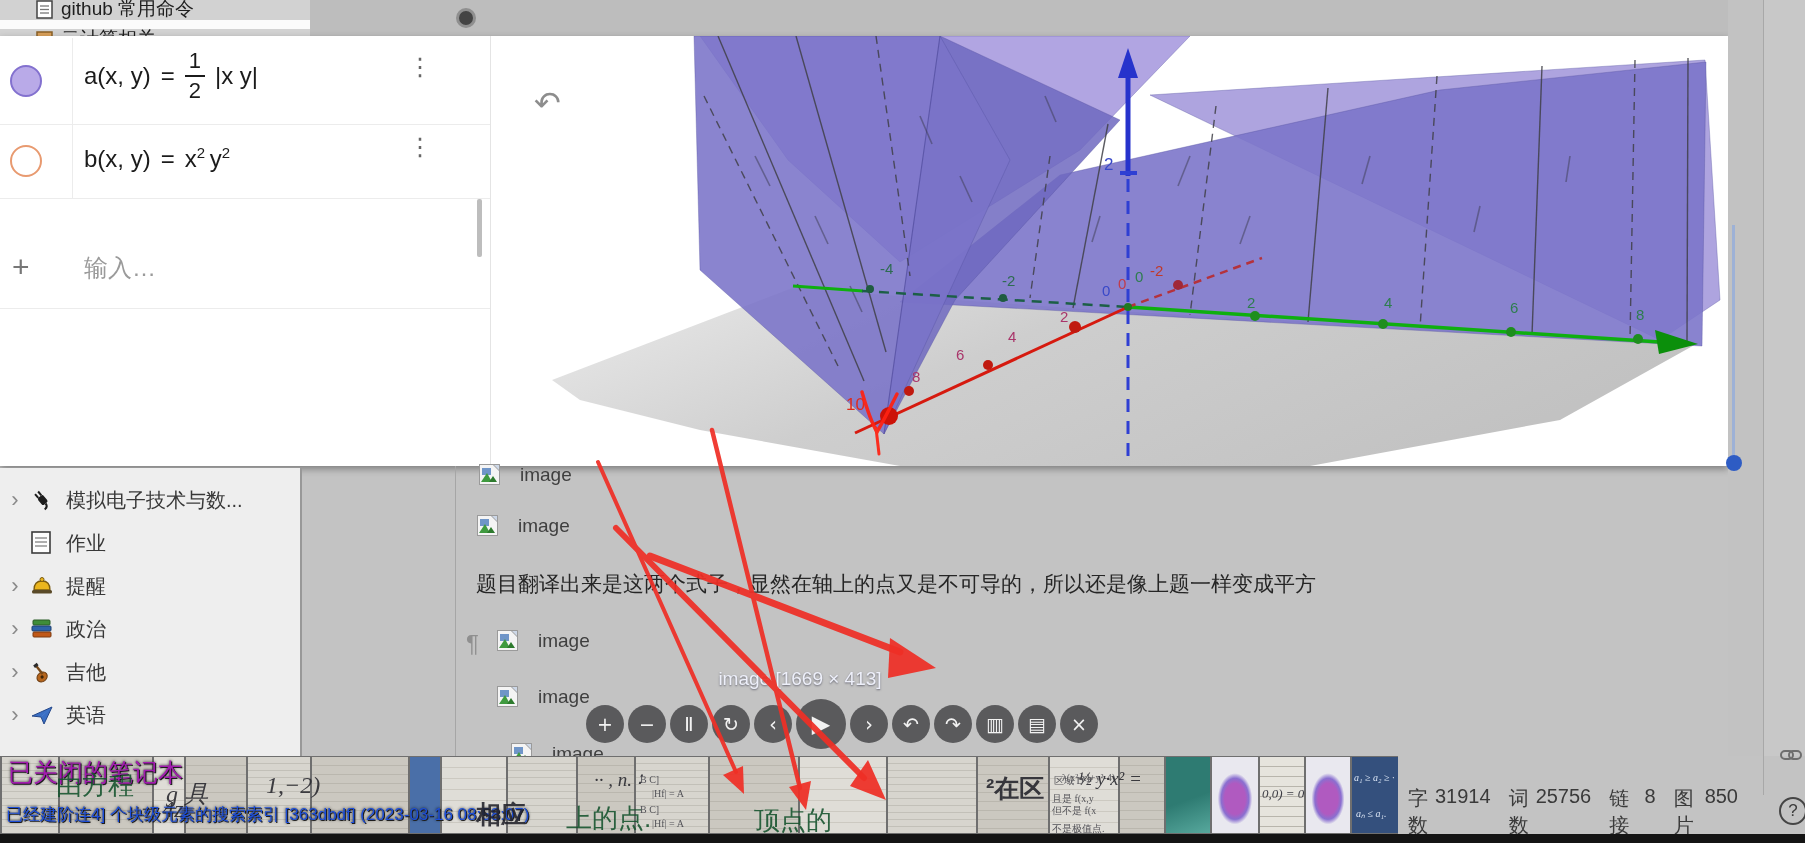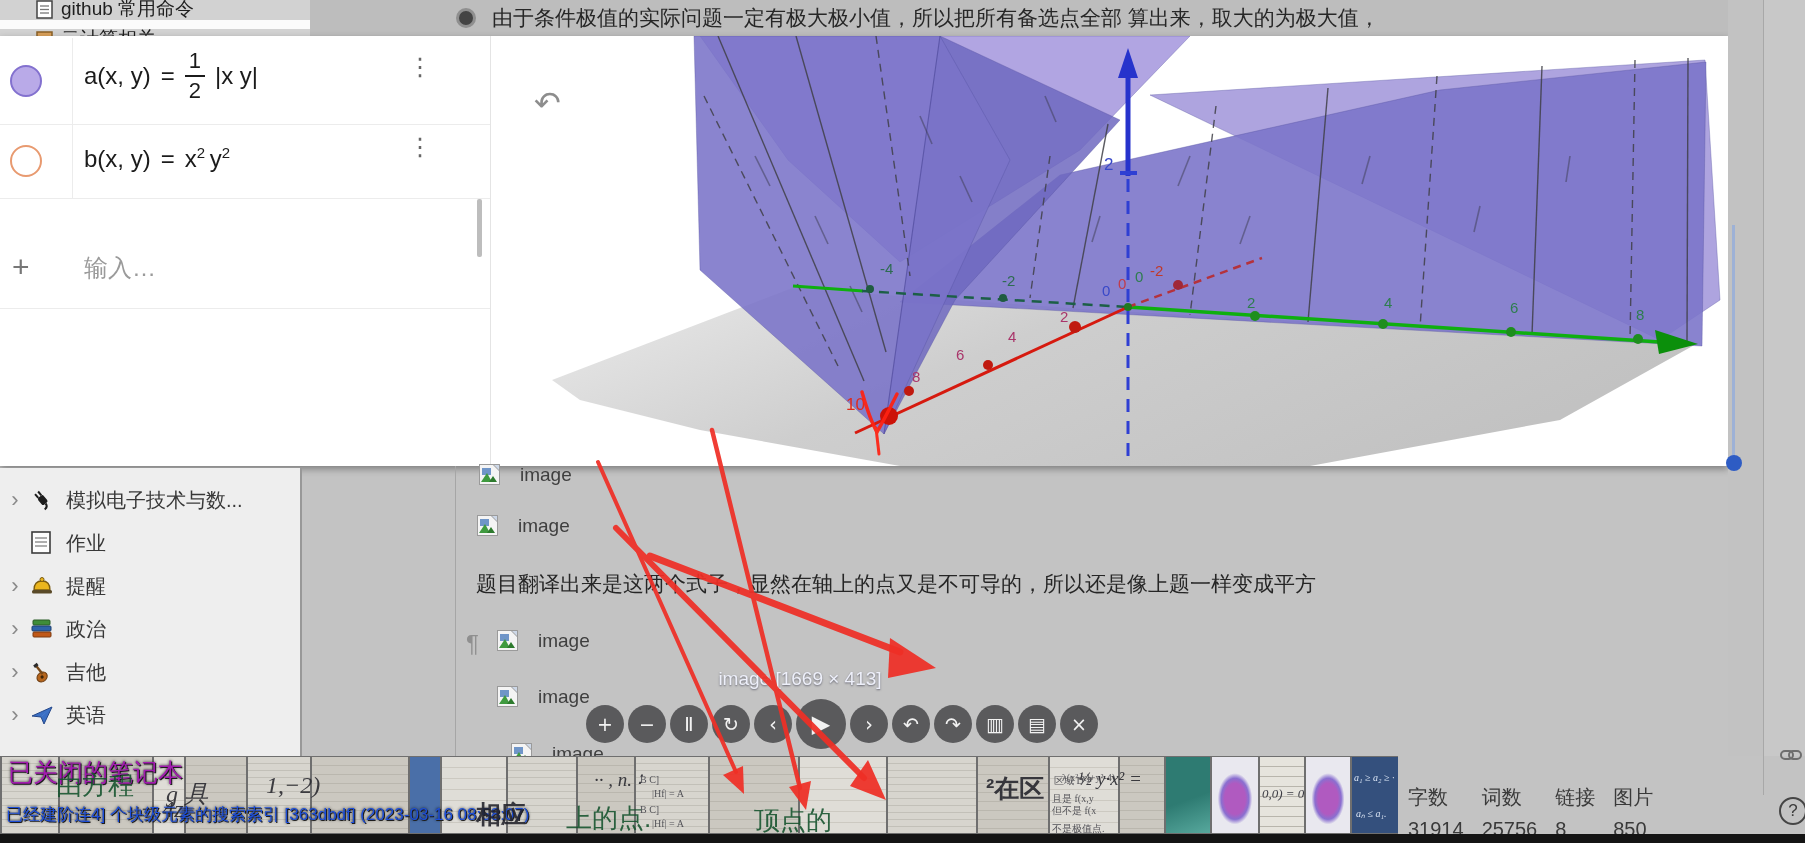--- a/index.html
+++ b/index.html
@@ -81,21 +81,21 @@
   .ov-dark-xl{color:#22222a;font-size:25px;font-weight:bold;opacity:.88;}
   .ov-dark-lg{color:#14532d;font-size:26px;opacity:.88;}
   .ov-serif-xl{color:#2b2b31;font-size:24px;font-family:"Liberation Serif",serif;font-style:italic;opacity:.9;}
   .ov-serif-lg{color:#2b2b31;font-size:19px;font-family:"Liberation Serif",serif;font-style:italic;opacity:.9;}
   .ov-tiny{color:#4c4c52;font-size:10px;font-family:"Liberation Serif",serif;opacity:.95;margin-top:16px;}
   .ov-script{color:#3c3c44;font-size:13px;font-family:"Liberation Serif",serif;font-style:italic;}
   .ov-blue-tiny{color:#dce6f5;font-size:10px;font-family:"Liberation Serif",serif;font-style:italic;}
 
   
   #status-items{left:1408px;top:798px;width:330px;height:28px;display:flex;align-items:center;gap:18px;color:#3a3a3a;font-size:20px;}
-  .st-item{display:flex;gap:7px;flex-direction:column;}
+  .st-item{display:flex;gap:7px;}
   #help-icon{left:1779px;top:797px;width:24px;height:24px;border:2px solid #454545;border-radius:50%;color:#3c3c3c;
              font-size:17px;display:flex;align-items:center;justify-content:center;}
   #link-icon{left:1780px;top:748px;width:22px;height:14px;}
   #blackbar{left:0;top:834px;width:1805px;height:9px;background:#141414;}
 
   svg text{font-family:"Liberation Sans",sans-serif;}
 </style>
 </head>
 <body>
 
@@ -115,21 +115,20 @@
       <div id="tb-white"></div>
       <div class="tb-row" id="tb-row2">
         <svg width="17" height="19" viewBox="0 0 17 19">
             <rect x="1" y="2" width="15" height="15" fill="#d9a05a" stroke="#8a6026" stroke-width="1.5"></rect>
           </svg>
         <span>云计算相关…</span>
       </div>
     </div>
     <div class="abs" id="note-line">
       <span id="note-bullet"></span>
-      <span>由于条件极值的实际问题一定有极大极小值，所以把所有备选点全部 算出来，取大的为极大值，</span>
     </div>
   </div>
 
   <div class="abs" id="gg-white">
     <div class="abs" id="alg-panel">
       <div id="alg-rows">
           <div class="alg-row" style="top: 2px; height: 86px;">
             <div class="alg-circ-col">
               <div class="alg-circle circ-filled" style="top: 27px;"></div>
             </div>

